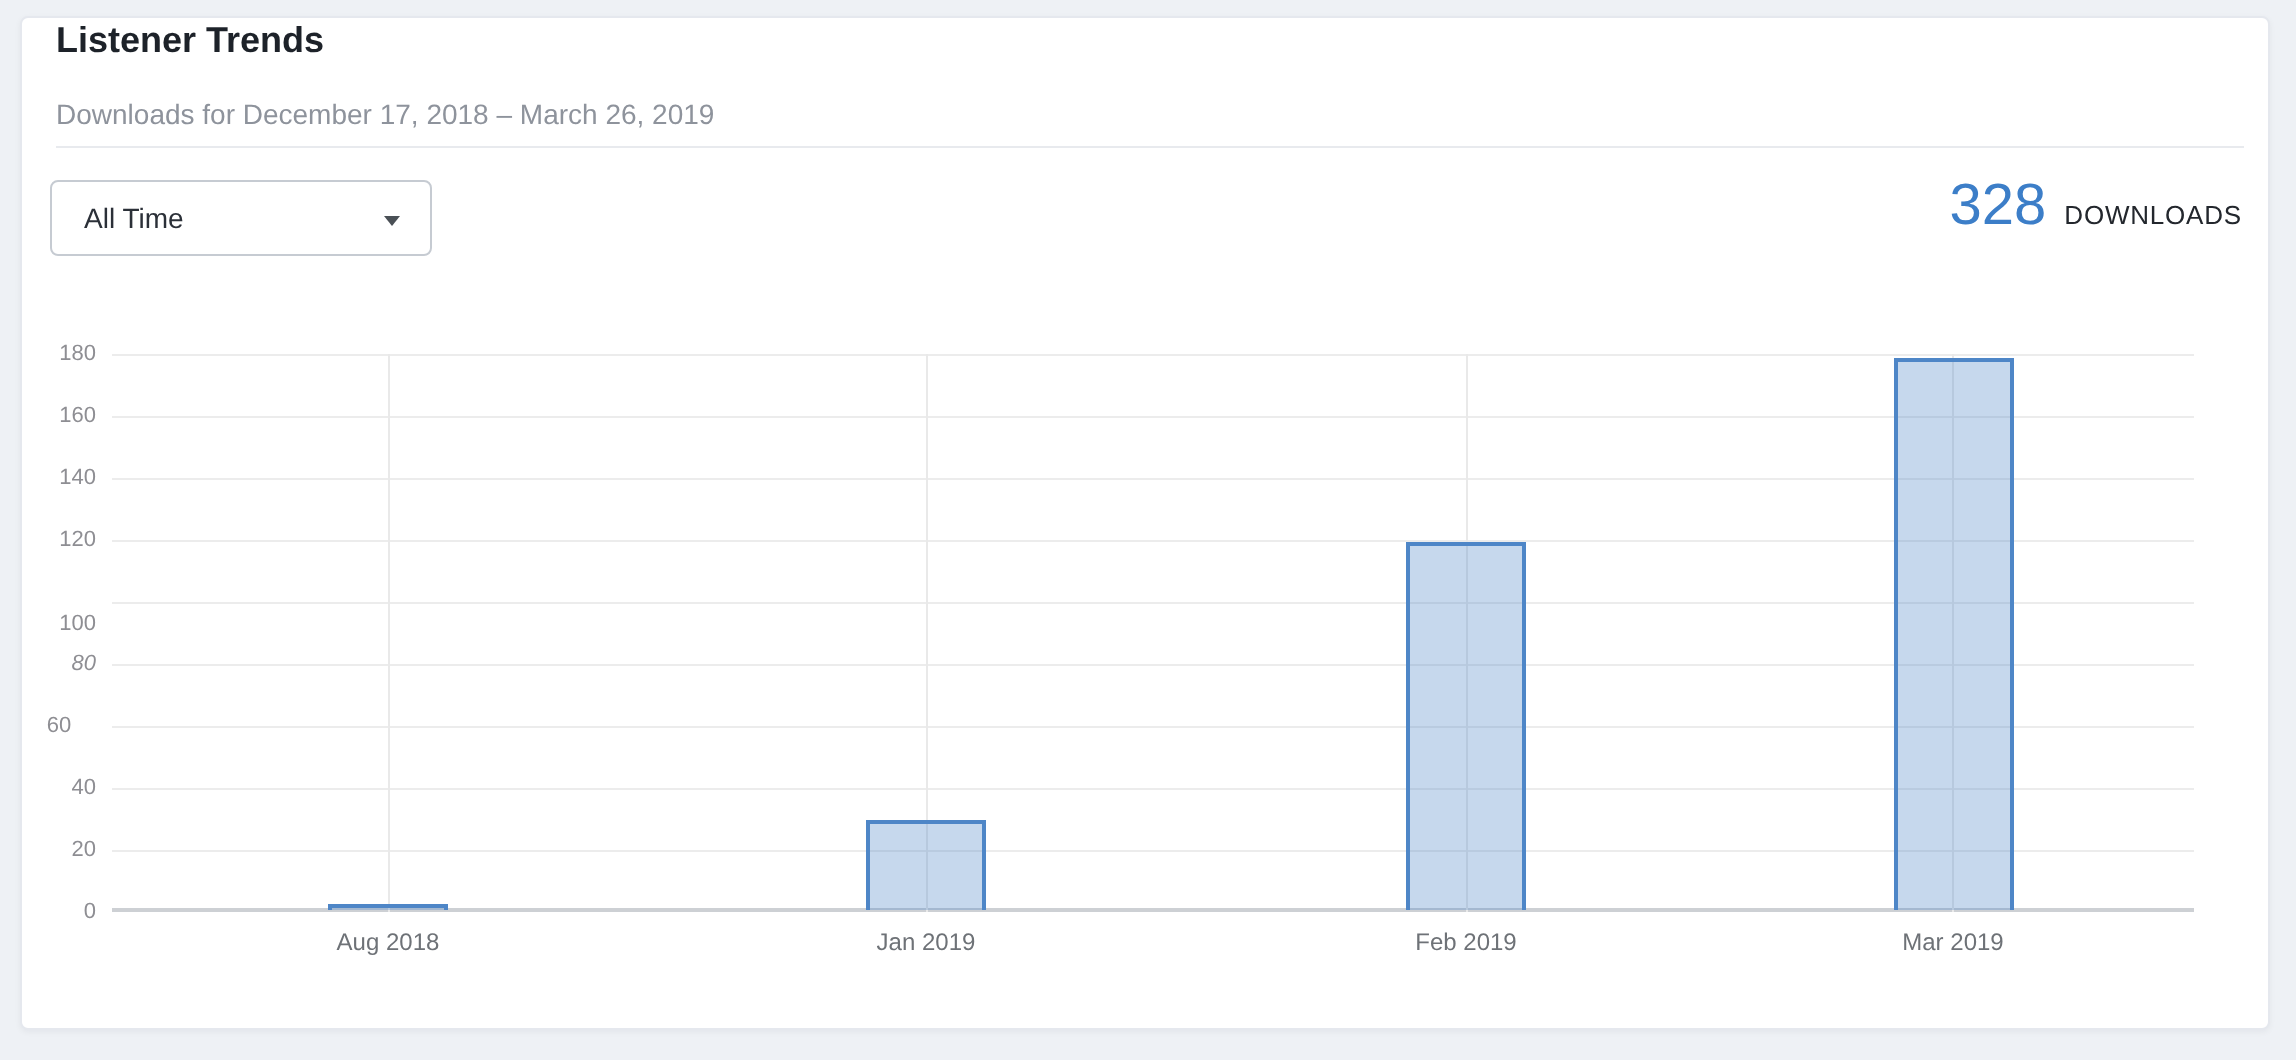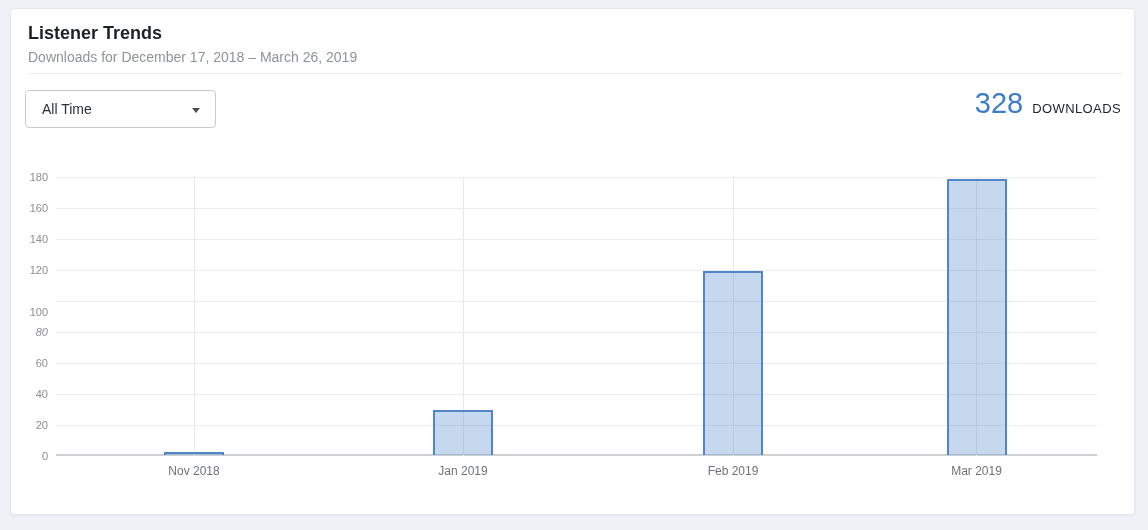--- a/index.html
+++ b/index.html
@@ -32,21 +32,21 @@
   .card{
     position:absolute;
     left:10px; top:8px;
     width:1125px; height:507px;
     background:var(--card-bg);
     border:1px solid var(--card-border);
     border-radius:4px;
     box-shadow:0 1px 3px rgba(16,24,40,0.05);
   }
   .page-title{
-    position:absolute; left:17px; top:14px;
+    position:absolute; left:17px; top:1px;
     font-size:18px; font-weight:700; color:var(--title-color);
   }
   .page-subtitle{
     position:absolute; left:17px; top:40px;
     font-size:14px; color:var(--subtitle-color);
   }
   .header-divider{
     position:absolute; left:17px; right:12px; top:64px;
     height:1px; background:var(--divider);
   }
@@ -135,42 +135,42 @@
   <div class="stat">
     <span class="stat-number">328</span>
     <span class="stat-label">DOWNLOADS</span>
   </div>
 
   <div class="chart">
     <div class="y-axis">
         <div class="y-tick" style="top: 272px;">0</div>
         <div class="y-tick" style="top: 241px;">20</div>
         <div class="y-tick" style="top: 210px;">40</div>
-        <div class="y-tick" style="top: 179px;">60</div>
+        <div class="y-tick" style="top: 179px; text-align: center;">60</div>
         <div class="y-tick" style="top: 148px; font-style: italic;">80</div>
         <div class="y-tick" style="top: 117px; margin-top: 11px;">100</div>
         <div class="y-tick" style="top: 86px;">120</div>
         <div class="y-tick" style="top: 55px;">140</div>
         <div class="y-tick" style="top: 24px;">160</div>
         <div class="y-tick" style="top: -7px;">180</div>
       </div>
     <div class="plot">
         <div class="baseline" style="top: 277px;"></div>
         <div class="hgrid" style="top: 248px;"></div>
         <div class="hgrid" style="top: 217px;"></div>
         <div class="hgrid" style="top: 186px;"></div>
         <div class="hgrid" style="top: 155px;"></div>
         <div class="hgrid" style="top: 124px;"></div>
         <div class="hgrid" style="top: 93px;"></div>
         <div class="hgrid" style="top: 62px;"></div>
         <div class="hgrid" style="top: 31px;"></div>
         <div class="hgrid" style="top: 0px;"></div>
         <div class="vgrid" style="left: 137.5px;"></div>
         <div class="bar" title="Dec 2018: 2" style="left: 108px; width: 60px; height: 3px;"></div>
-        <div class="x-tick" style="left: 78px;">Nov 2018</div>
+        <div class="x-tick" style="left: 78px;">Aug 2018</div>
         <div class="vgrid" style="left: 406.5px;"></div>
         <div class="bar" title="Jan 2019: 29" style="left: 377px; width: 60px; height: 45px;"></div>
         <div class="x-tick" style="left: 347px;">Jan 2019</div>
         <div class="vgrid" style="left: 676.5px;"></div>
         <div class="bar" title="Feb 2019: 119" style="left: 647px; width: 60px; height: 184px;"></div>
         <div class="x-tick" style="left: 617px;">Feb 2019</div>
         <div class="vgrid" style="left: 920px;"></div>
         <div class="bar" title="Mar 2019: 178" style="left: 890.5px; width: 60px; height: 276px;"></div>
         <div class="x-tick" style="left: 860.5px;">Mar 2019</div>
       </div>

